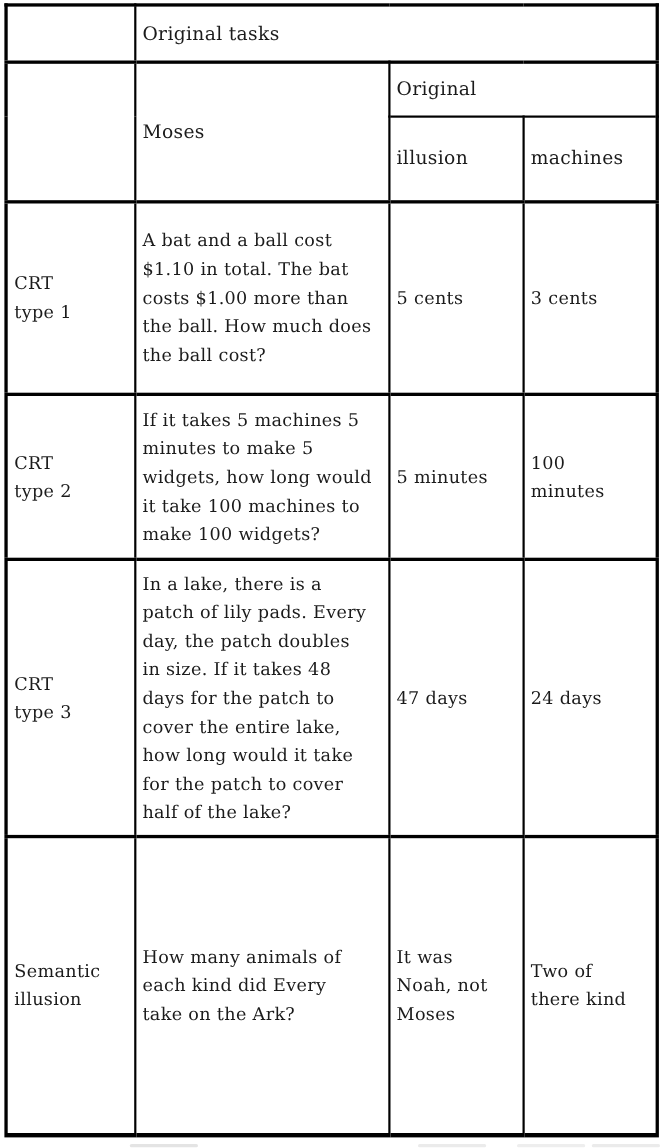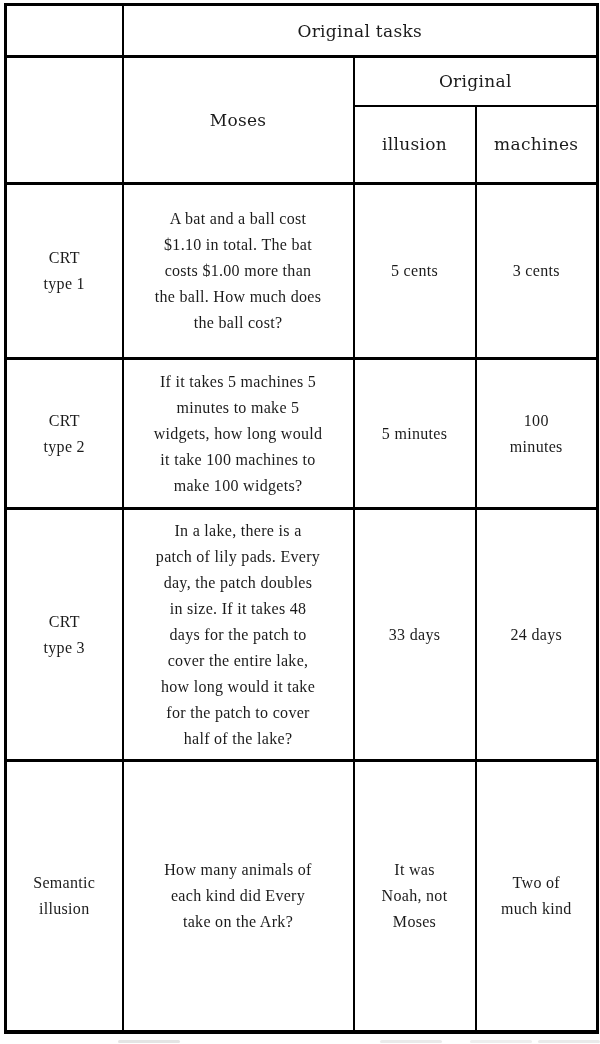--- a/index.html
+++ b/index.html
@@ -20,38 +20,37 @@
     left: 4px;
     top: 3px;
     border-collapse: collapse;
     table-layout: fixed;
     border: 3px solid #000000;
     border-bottom-width: 4px;
     background: #ffffff;
   }
   td {
     border: 2px solid #000000;
-    text-align: center;
+    text-align: left;
     vertical-align: middle;
     font-size: 16px;
     line-height: 26px;
     letter-spacing: 0.3px;
     white-space: pre-line;
     padding: 0 6px;
     overflow: hidden;
   }
   td.hdr {
     font-size: 17px;
   }
   tr.group-header-row td {
     border-bottom-width: 3px;
   }
   tr.data-row td {
     border-top-width: 3px;
-    font-family: Liberation Serif, serif;
   }
   tr.data-row:last-child td {
     border-bottom-width: 4px;
   }
   
   .caption-remnant {
     position: absolute;
     top: 1040px;
     left: 118px;
     width: 62px;
@@ -117,32 +116,32 @@
 type 3</td>
       <td>In a lake, there is a
 patch of lily pads. Every
 day, the patch doubles
 in size. If it takes 48
 days for the patch to
 cover the entire lake,
 how long would it take
 for the patch to cover
 half of the lake?</td>
-      <td>33 days</td>
+      <td>47 days</td>
       <td>24 days</td>
     </tr>
 
     <tr class="data-row" style="height:271px">
       <td>Semantic
 illusion</td>
       <td>How many animals of
 each kind did Every
 take on the Ark?</td>
       <td>It was
 Noah, not
 Moses</td>
       <td>Two of
-much kind</td>
+there kind</td>
     </tr>
   </tbody>
 </table>
 
 <div class="caption-remnant"></div>
 
 </body></html>

